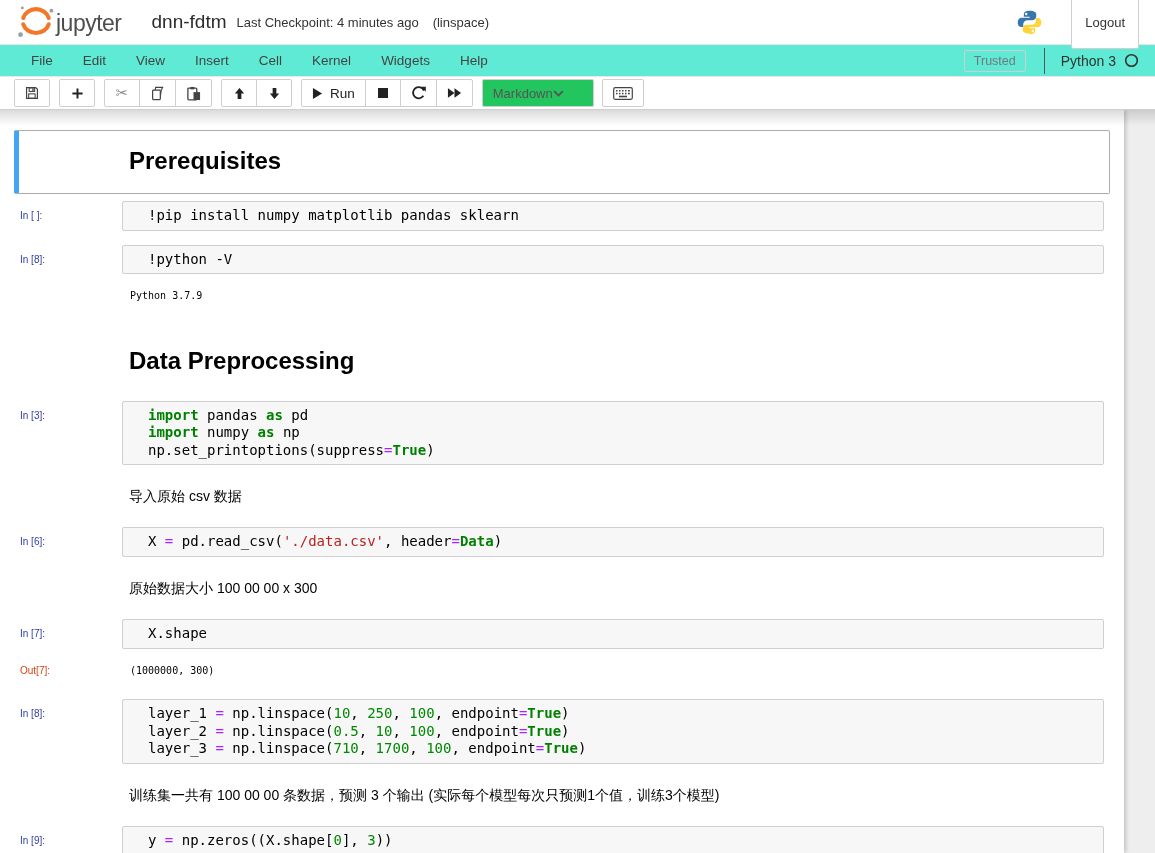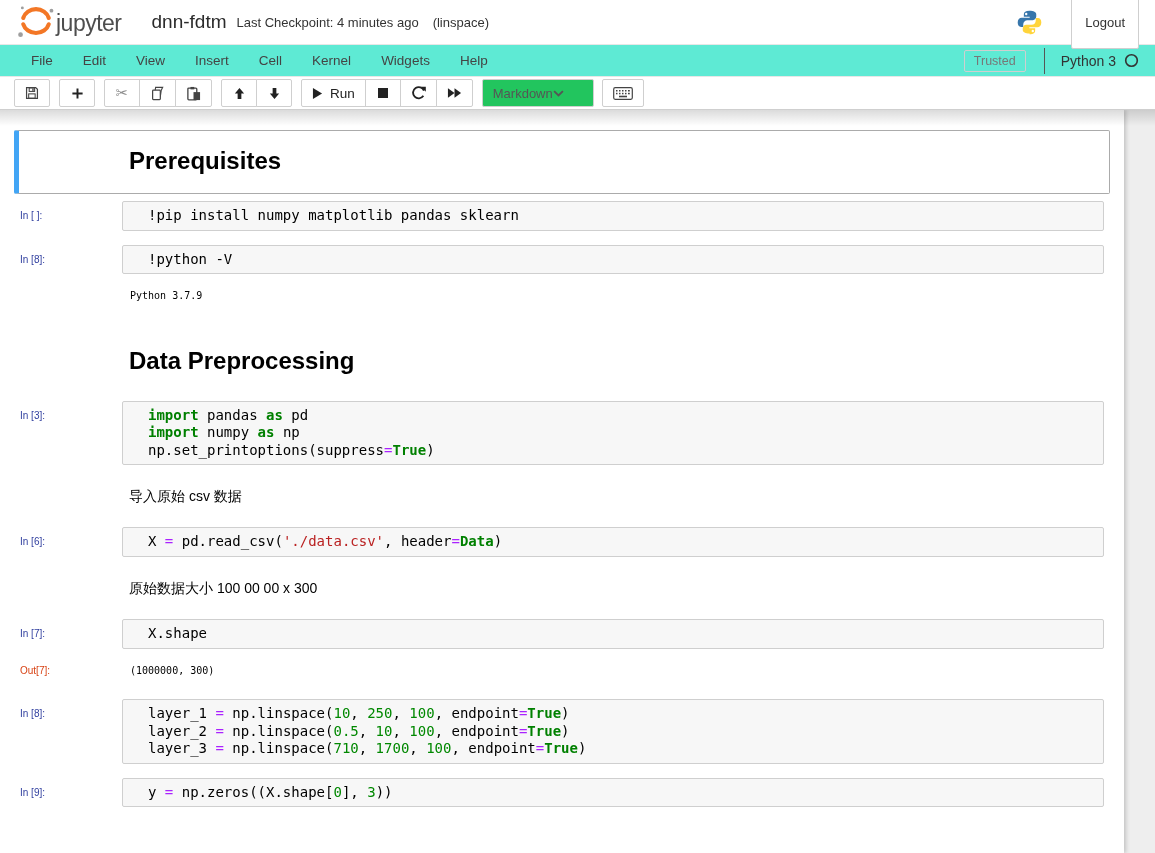--- a/index.html
+++ b/index.html
@@ -332,20 +332,28 @@
           </div>
         </div>
         <div class="cell code">
           <div class="crow">
             <div class="prompt in">In [8]:</div>
             <div class="input-area">
               <pre><div class="code-line"><span>layer_1 </span><span class="tok-op">=</span><span> np.linspace(</span><span class="tok-num">10</span><span>, </span><span class="tok-num">250</span><span>, </span><span class="tok-num">100</span><span>, endpoint</span><span class="tok-op">=</span><span class="tok-kw">True</span><span>)</span></div><div class="code-line"><span>layer_2 </span><span class="tok-op">=</span><span> np.linspace(</span><span class="tok-num">0.5</span><span>, </span><span class="tok-num">10</span><span>, </span><span class="tok-num">100</span><span>, endpoint</span><span class="tok-op">=</span><span class="tok-kw">True</span><span>)</span></div><div class="code-line"><span>layer_3 </span><span class="tok-op">=</span><span> np.linspace(</span><span class="tok-num">710</span><span>, </span><span class="tok-num">1700</span><span>, </span><span class="tok-num">100</span><span>, endpoint</span><span class="tok-op">=</span><span class="tok-kw">True</span><span>)</span></div></pre>
             </div>
           </div>
         </div>
+        <div class="cell markdown">
+          <div class="crow">
+            <div class="prompt"></div>
+            <div class="md-body">
+              <p>训练集一共有 100 00 00 条数据，预测 3 个输出 (实际每个模型每次只预测1个值，训练3个模型)</p>
+            </div>
+          </div>
+        </div>
         <div class="cell code">
           <div class="crow">
             <div class="prompt in">In [9]:</div>
             <div class="input-area">
               <pre><div class="code-line"><span>y </span><span class="tok-op">=</span><span> np.zeros((X.shape[</span><span class="tok-num">0</span><span>], </span><span class="tok-num">3</span><span>))</span></div></pre>
             </div>
           </div>
         </div>
       </div>
   </div>

